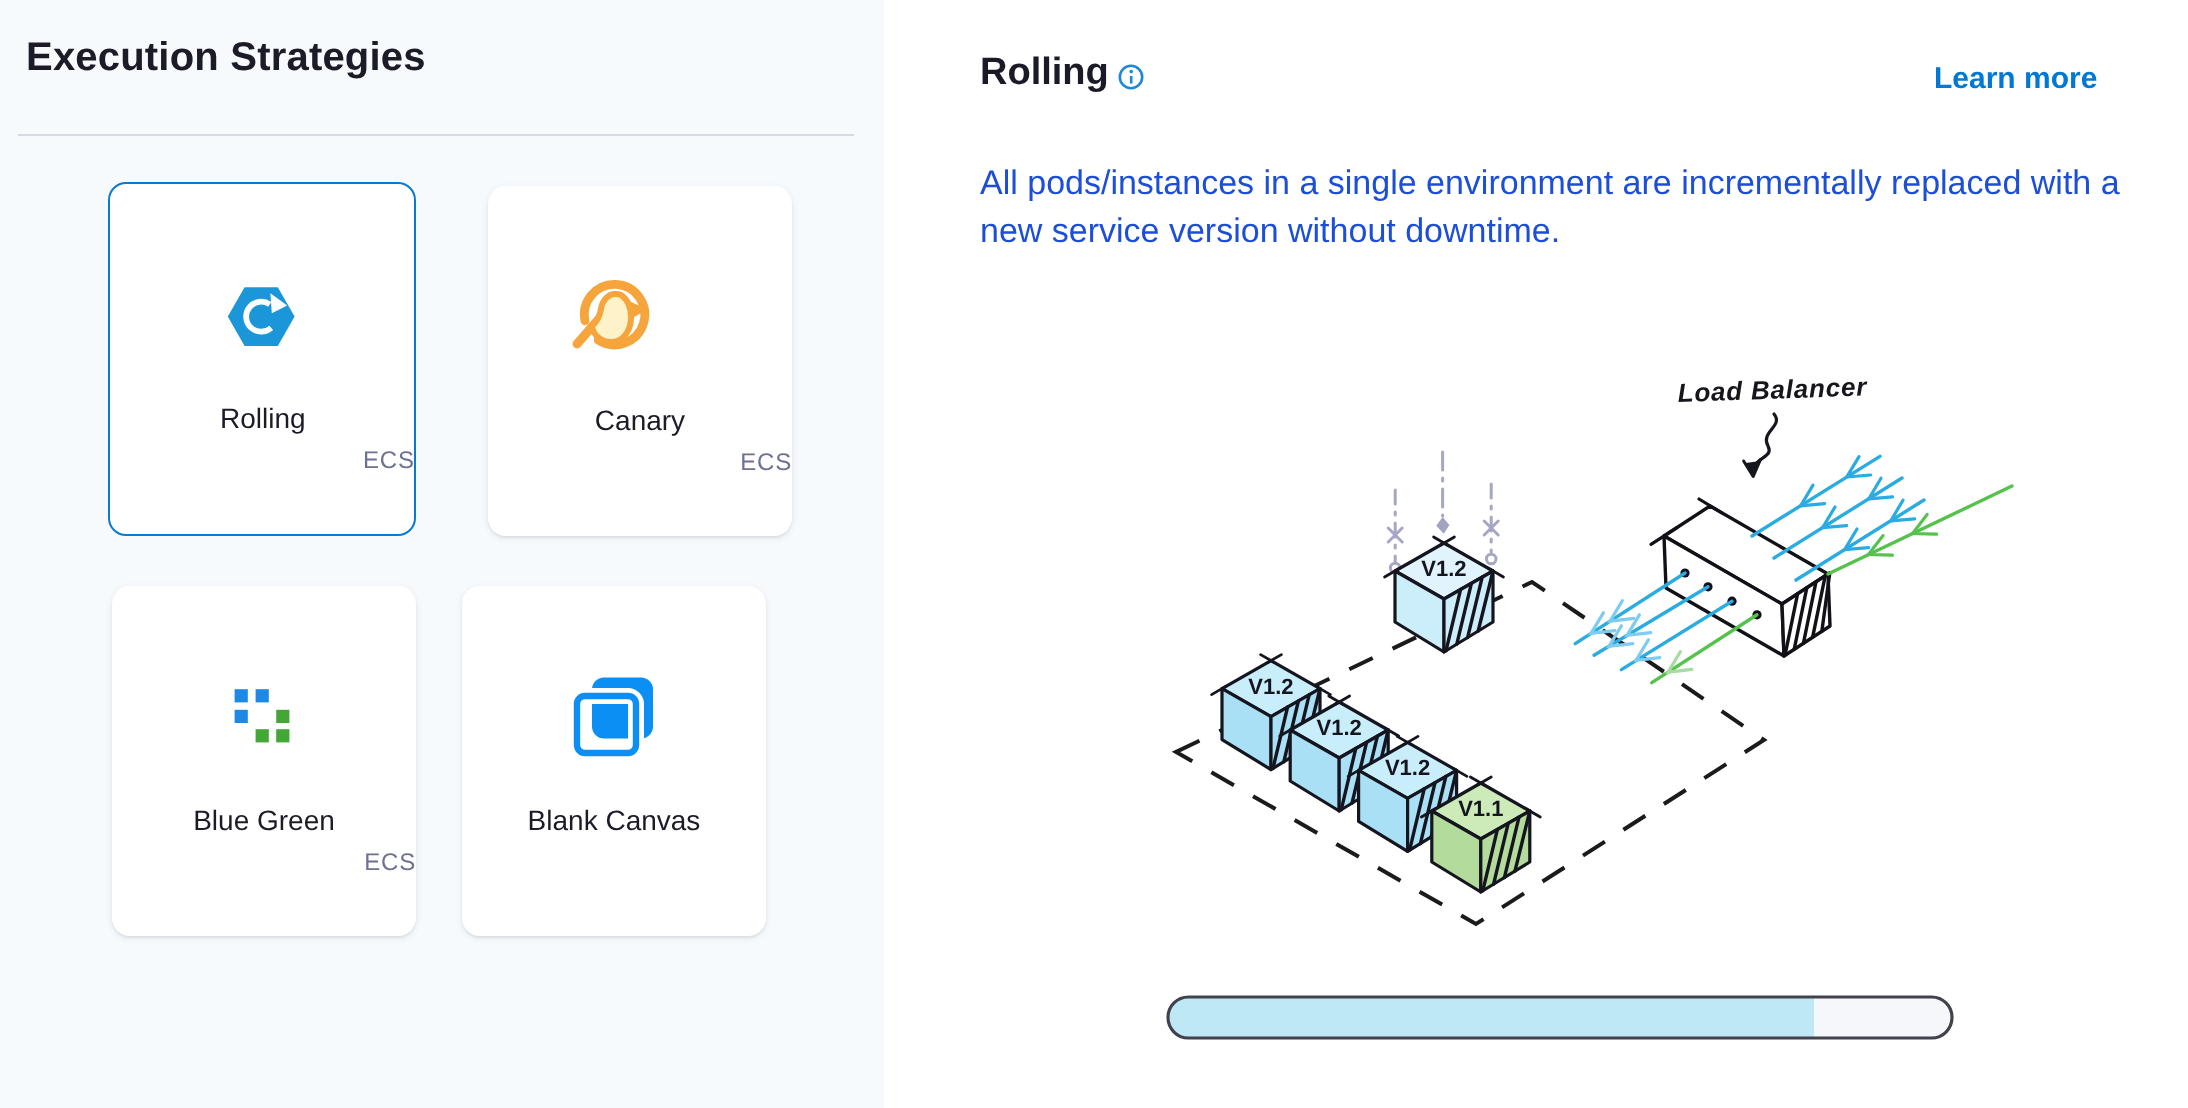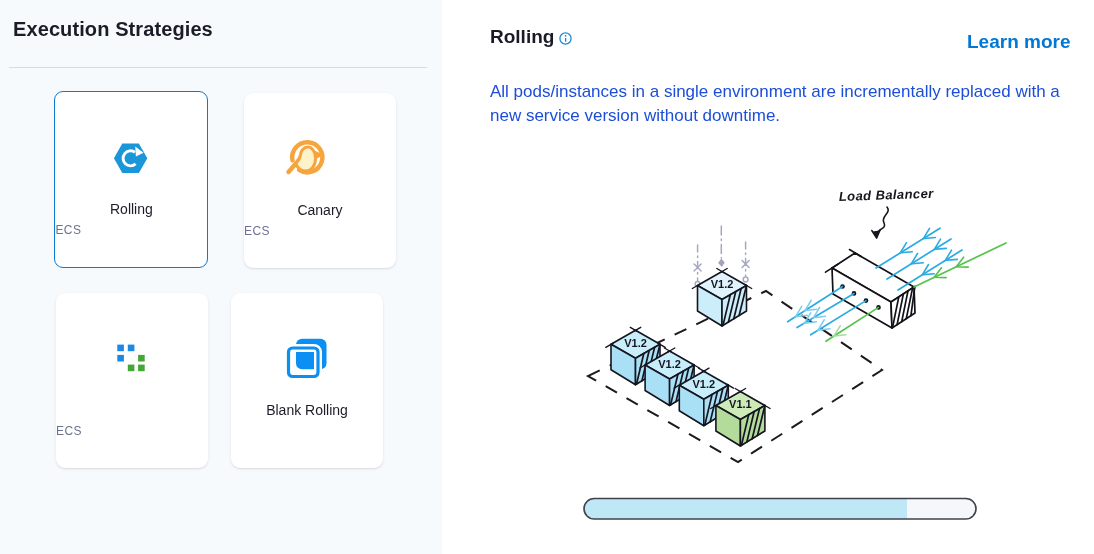--- a/index.html
+++ b/index.html
@@ -6,48 +6,49 @@
   body{width:1094px;height:554px;position:relative;overflow:hidden;background:#ffffff;
        font-family:"Liberation Sans", sans-serif;}
   .left{position:absolute;left:0;top:0;width:442px;height:554px;background:#f7fafd;}
   .ltitle{position:absolute;left:13px;top:18px;font-size:20px;font-weight:700;color:#1c1c28;letter-spacing:0.1px;}
   .ldiv{position:absolute;left:9px;top:67px;width:418px;height:1px;background:#d8dbe3;}
   .card{position:absolute;width:152px;height:175px;background:#ffffff;border-radius:9px;
         box-shadow:0 1px 3px rgba(40,41,61,0.10), 0 1px 1px rgba(40,41,61,0.06);}
   .card.sel{box-shadow:none;border:1.6px solid #0b79d0;margin-left:-1.6px;margin-top:-1.6px;}
   .cicon{position:absolute;left:0;width:100%;top:45px;text-align:center;}
   .clabel{position:absolute;left:0;width:100%;top:109px;text-align:center;font-size:14px;color:#1c1c28;}
-  .csub{position:absolute;left:0;width:100%;top:131px;text-align:left;font-size:12px;color:#6d7192;letter-spacing:0.4px;}
+  .csub{position:absolute;left:0;width:100%;top:131px;text-align:right;font-size:12px;color:#6d7192;letter-spacing:0.4px;}
   .rhead{position:absolute;left:490px;top:26px;font-size:19px;font-weight:700;color:#1b1b28;}
-  .learn{position:absolute;top:31px;left:967px;font-size:19px;font-weight:700;color:#0278d5;}
+  .learn{position:absolute;top:31px;left:967px;font-size:15px;font-weight:700;color:#0278d5;}
   .desc{position:absolute;left:490px;top:80px;width:600px;font-size:17px;line-height:24px;color:#1d4ed8;}
   svg text{font-family:"Liberation Sans", sans-serif;}
 </style>
 </head>
 <body>
   <div class="left">
     <div class="ltitle">Execution Strategies</div>
     <div class="ldiv"></div>
     <div class="card sel" style="left:56px;top:93px;">
       <div class="cicon" id="ic-roll"></div>
       <div class="clabel">Rolling</div>
       <div class="csub">ECS</div>
     </div>
     <div class="card" style="left:244px;top:93px;">
       <div class="cicon" id="ic-canary"></div>
       <div class="clabel">Canary</div>
       <div class="csub">ECS</div>
     </div>
     <div class="card" style="left:56px;top:293px;">
       <div class="cicon" id="ic-bg"></div>
+      <div class="clabel">Blue Green</div>
       <div class="csub">ECS</div>
     </div>
     <div class="card" style="left:231px;top:293px;">
       <div class="cicon" id="ic-blank"></div>
-      <div class="clabel">Blank Rolling</div>
+      <div class="clabel">Blank Canvas</div>
     </div>
   </div>
 
   <div class="rhead">Rolling</div>
   <div class="learn">Learn more</div>
   <div class="desc">All pods/instances in a single environment are incrementally replaced with a<br>new service version without downtime.</div>
 
   <svg id="mainsvg" width="1094" height="554" viewBox="0 0 1094 554" style="position:absolute;left:0;top:0;">
 
     <g stroke="#1e88d8" fill="none" stroke-width="1.3">

